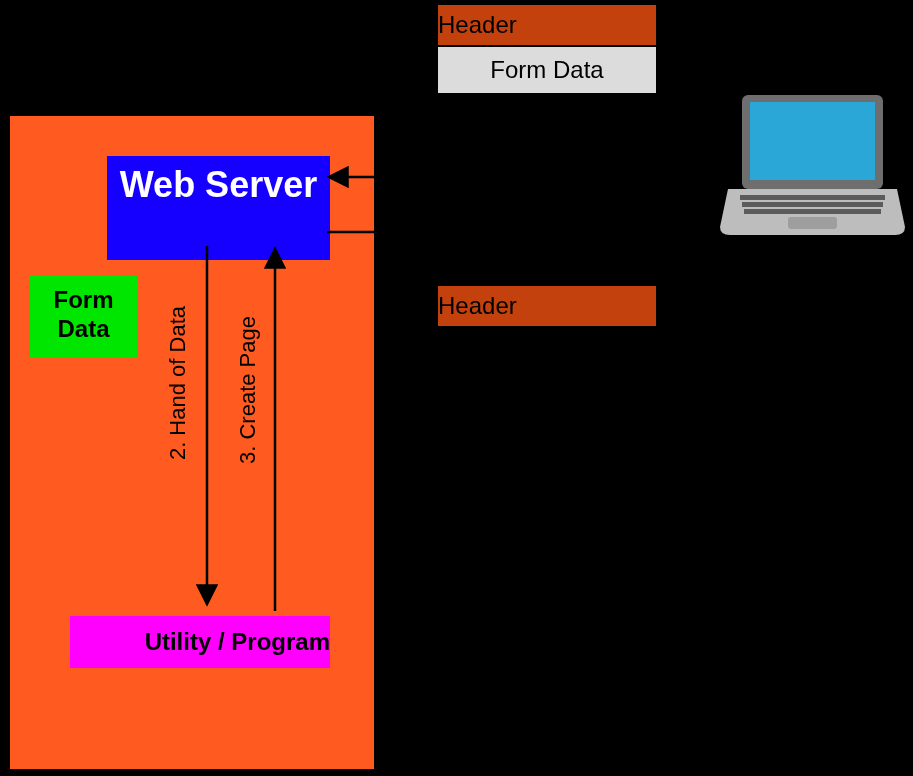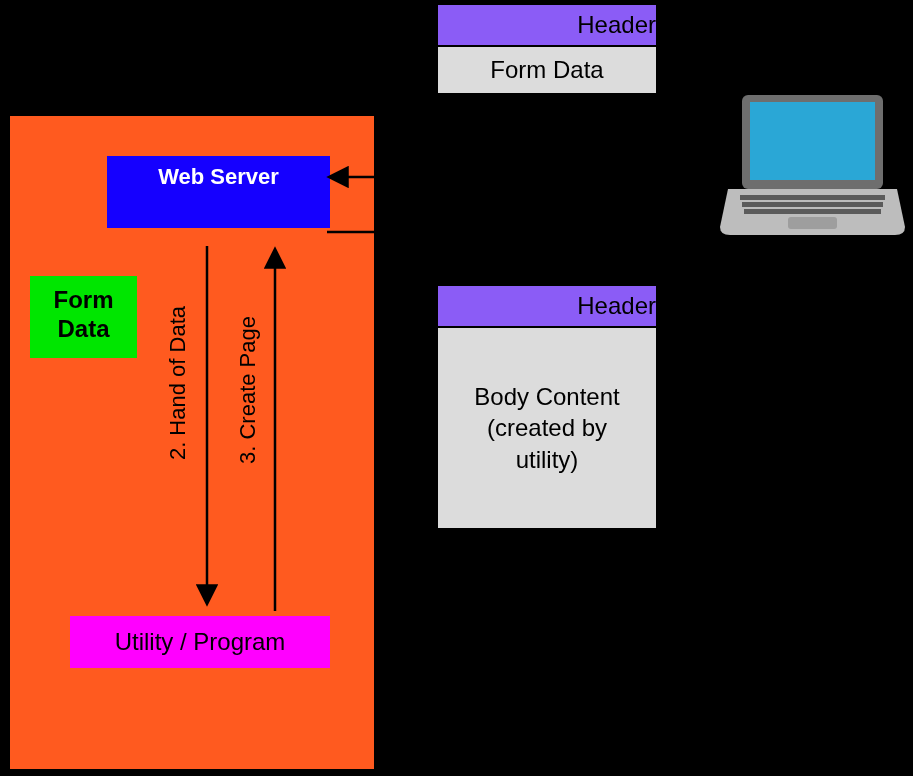--- a/index.html
+++ b/index.html
@@ -1,27 +1,27 @@
 <!DOCTYPE html>
 <html><head>
 <meta charset="utf-8">
 <style>
   html,body{margin:0;padding:0;width:913px;height:776px;background:#000;font-family:Helvetica,Arial,sans-serif;position:relative;overflow:hidden}
   .box{position:absolute;box-sizing:border-box}
   .label{position:absolute;color:#000}
   
   .server{left:7px;top:113px;width:370px;height:659px;background:#ff5a1f;border:3px solid #000}
   .server-title{left:115px;bottom:8px;font-size:40px;font-style:italic;font-weight:700}
-  .webserver{left:97px;top:40px;width:223px;height:72px;background:#1500ff;color:#fff;text-align:center;font-size:22px;font-weight:700;line-height:1.15;padding-top:8px}
+  .webserver{left:97px;top:40px;width:223px;height:104px;background:#1500ff;color:#fff;text-align:center;font-size:36px;font-weight:700;line-height:1.15;padding-top:8px}
   .formdata{left:20px;top:160px;width:107px;height:82px;background:#00e600;text-align:center;font-size:24px;font-weight:700;line-height:1.2;padding-top:10px}
-  .utility{left:60px;top:500px;width:260px;height:52px;background:#ff00ff;text-align:center;font-size:24px;font-weight:400;line-height:52px}
+  .utility{left:60px;top:500px;width:260px;height:52px;background:#ff00ff;text-align:right;font-size:24px;font-weight:700;line-height:52px}
   .vlabel{position:absolute;writing-mode:vertical-rl;transform:rotate(180deg);font-size:22px;color:#000}
   
   .packet{position:absolute}
-  .packet .hdr{background:#8b5cf6;border:2px solid #000;text-align:right;font-size:24px;height:40px;line-height:40px}
+  .packet .hdr{background:#c2410c;border:2px solid #000;text-align:left;font-size:24px;height:40px;line-height:40px}
   .packet .body{background:#dcdcdc;border:2px solid #000;border-top:none;text-align:center;font-size:24px;display:flex;align-items:center;justify-content:center;line-height:1.3}
   
   .laptop{position:absolute;left:720px;top:95px;width:185px;height:140px}
   
   svg.arrows{position:absolute;left:0;top:0;width:913px;height:776px;pointer-events:none}
 </style>
 </head>
 <body>
 
 <div class="box server">
@@ -32,21 +32,20 @@
   <span class="vlabel" style="left:225px;top:200px">3. Create Page</span>
 </div>
 
 <div class="packet" style="left:436px;top:3px;width:222px">
   <div class="hdr">Header</div>
   <div class="body" style="height:46px">Form Data</div>
 </div>
 
 <div class="packet" style="left:436px;top:284px;width:222px">
   <div class="hdr">Header</div>
-  <div class="body" style="height:200px;padding:0 18px">Body Content (created by utility)</div>
 </div>
 
 <div class="laptop">
   <svg viewBox="0 0 185 140" width="185" height="140">
     <rect x="22" y="0" width="141" height="94" rx="6" fill="#6e6e6e"></rect>
     <rect x="30" y="7" width="125" height="78" fill="#2aa7d6"></rect>
     <path d="M8 94 H177 L185 132 Q185 140 175 140 H10 Q0 140 0 132 Z" fill="#bdbdbd"></path>
     <rect x="68" y="122" width="49" height="12" rx="3" fill="#9e9e9e"></rect>
     <g fill="#5b5b5b">
       <rect x="20" y="100" width="145" height="5"></rect>

